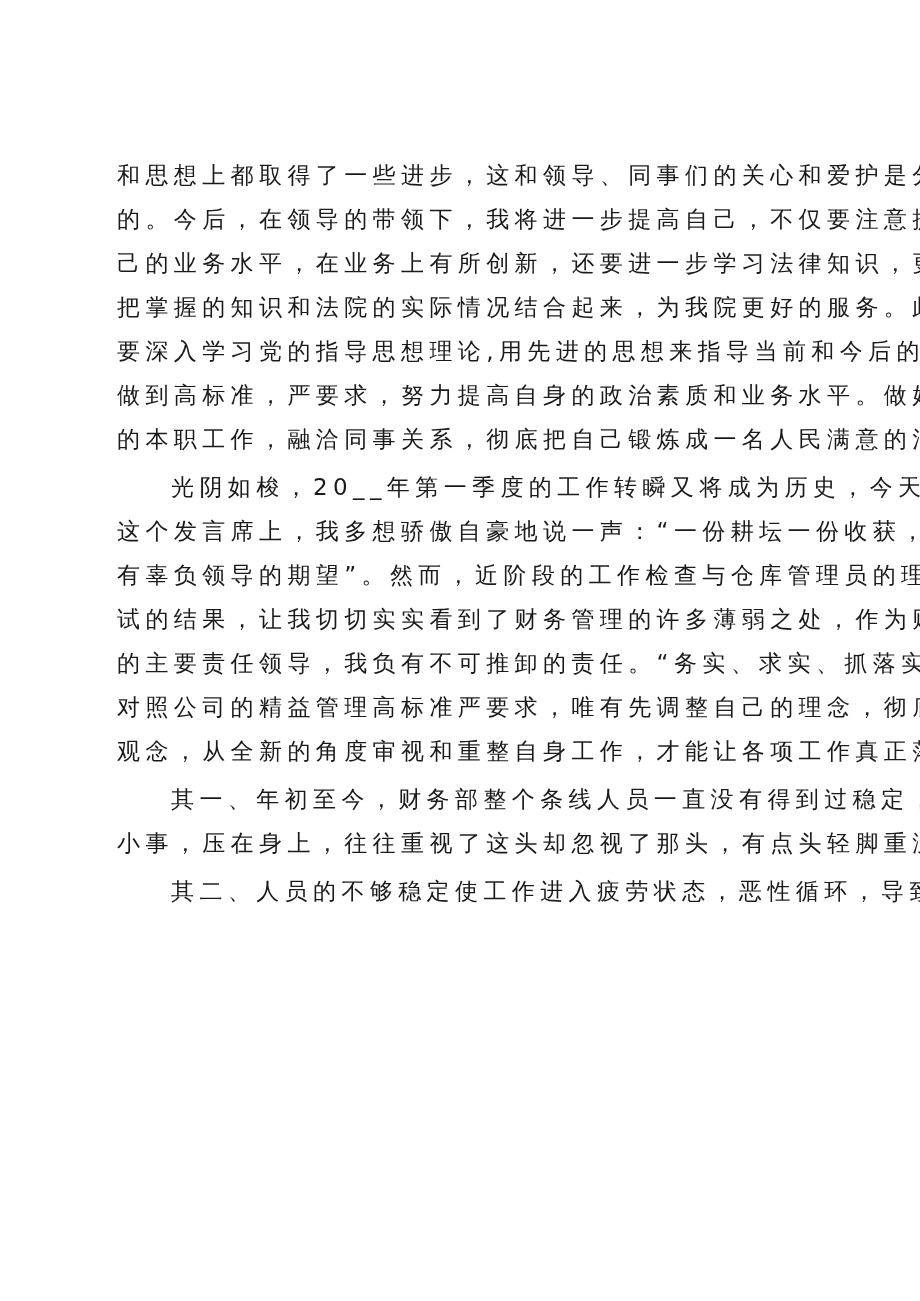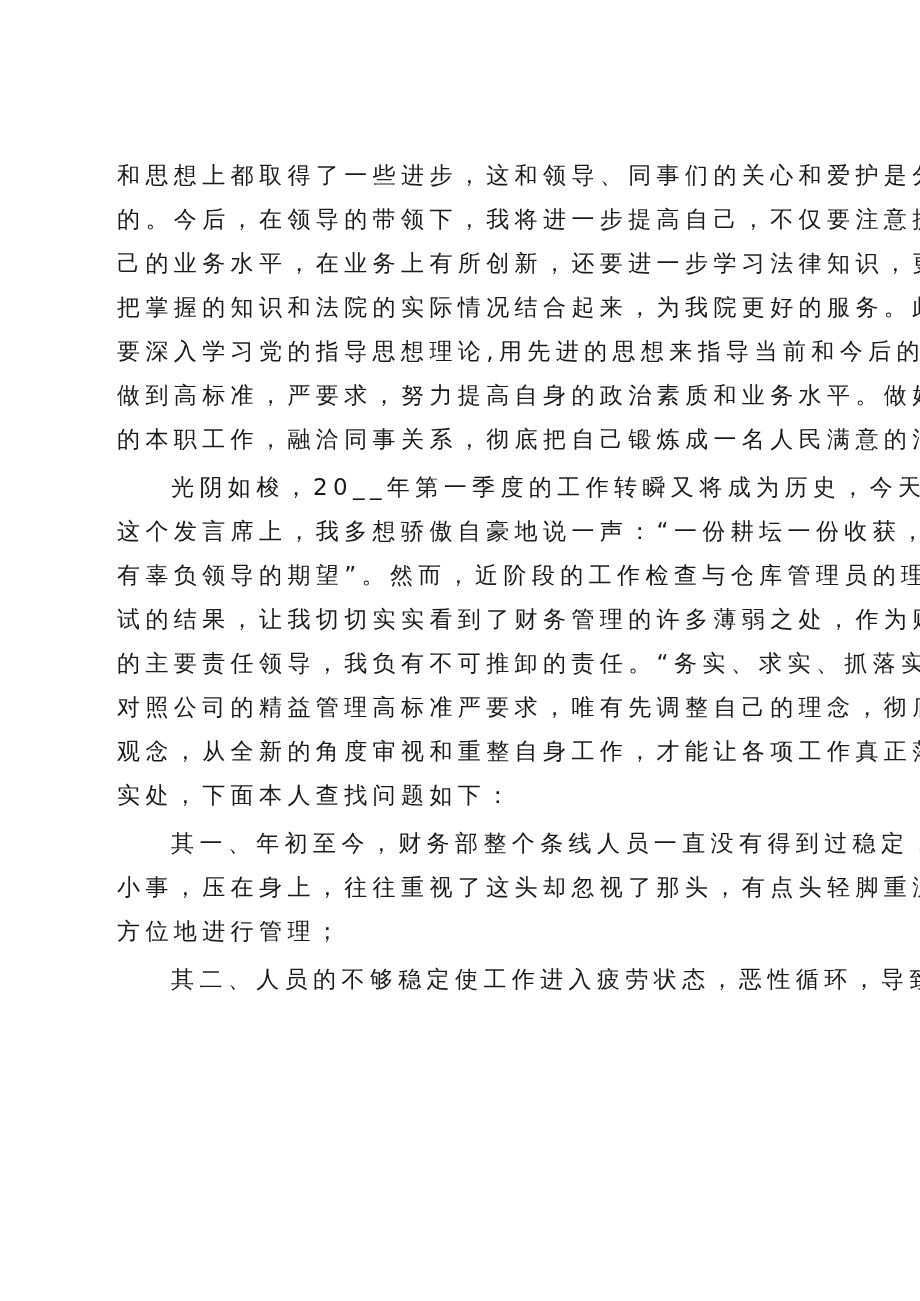--- a/index.html
+++ b/index.html
@@ -53,26 +53,24 @@
   </div>
 
   <div class="para">
     <span class="line indent">光阴如梭，20__年第一季度的工作转瞬又将成为历史，今天站在</span>
     <span class="line">这个发言席上，我多想骄傲自豪地说一声：“一份耕坛一份收获，我没</span>
     <span class="line">有辜负领导的期望”。然而，近阶段的工作检查与仓库管理员的理论考</span>
     <span class="line">试的结果，让我切切实实看到了财务管理的许多薄弱之处，作为财务部</span>
     <span class="line">的主要责任领导，我负有不可推卸的责任。“务实、求实、抓落实”，</span>
     <span class="line">对照公司的精益管理高标准严要求，唯有先调整自己的理念，彻底转变</span>
     <span class="line">观念，从全新的角度审视和重整自身工作，才能让各项工作真正落实到</span>
-    <span class="line">实处，下面本人查找问题如下：</span>
   </div>
 
   <div class="para">
     <span class="line indent">其一、年初至今，财务部整个条线人员一直没有得到过稳定，大事</span>
     <span class="line">小事，压在身上，往往重视了这头却忽视了那头，有点头轻脚重没能全</span>
-    <span class="line">方位地进行管理；</span>
   </div>
 
   <div class="para">
     <span class="line indent">其二、人员的不够稳定使工作进入疲劳状态，恶性循环，导致工作</span>
   </div>
 
 </div>
 
 </body></html>

